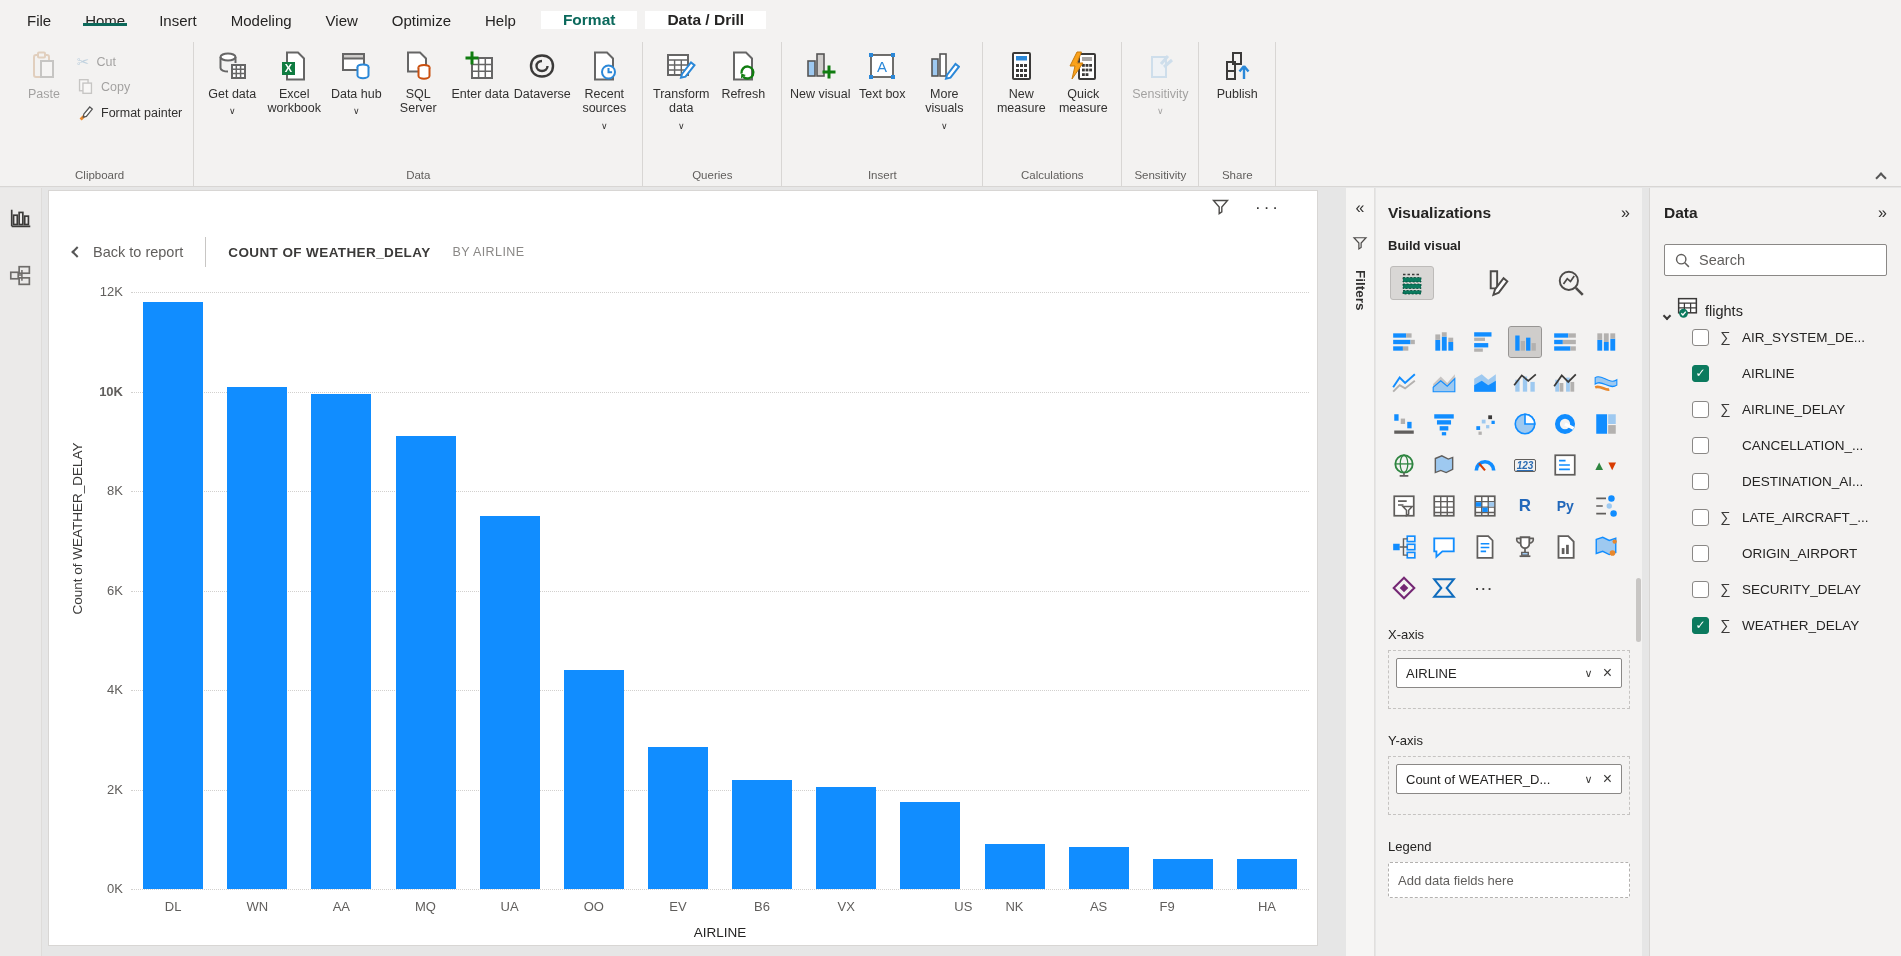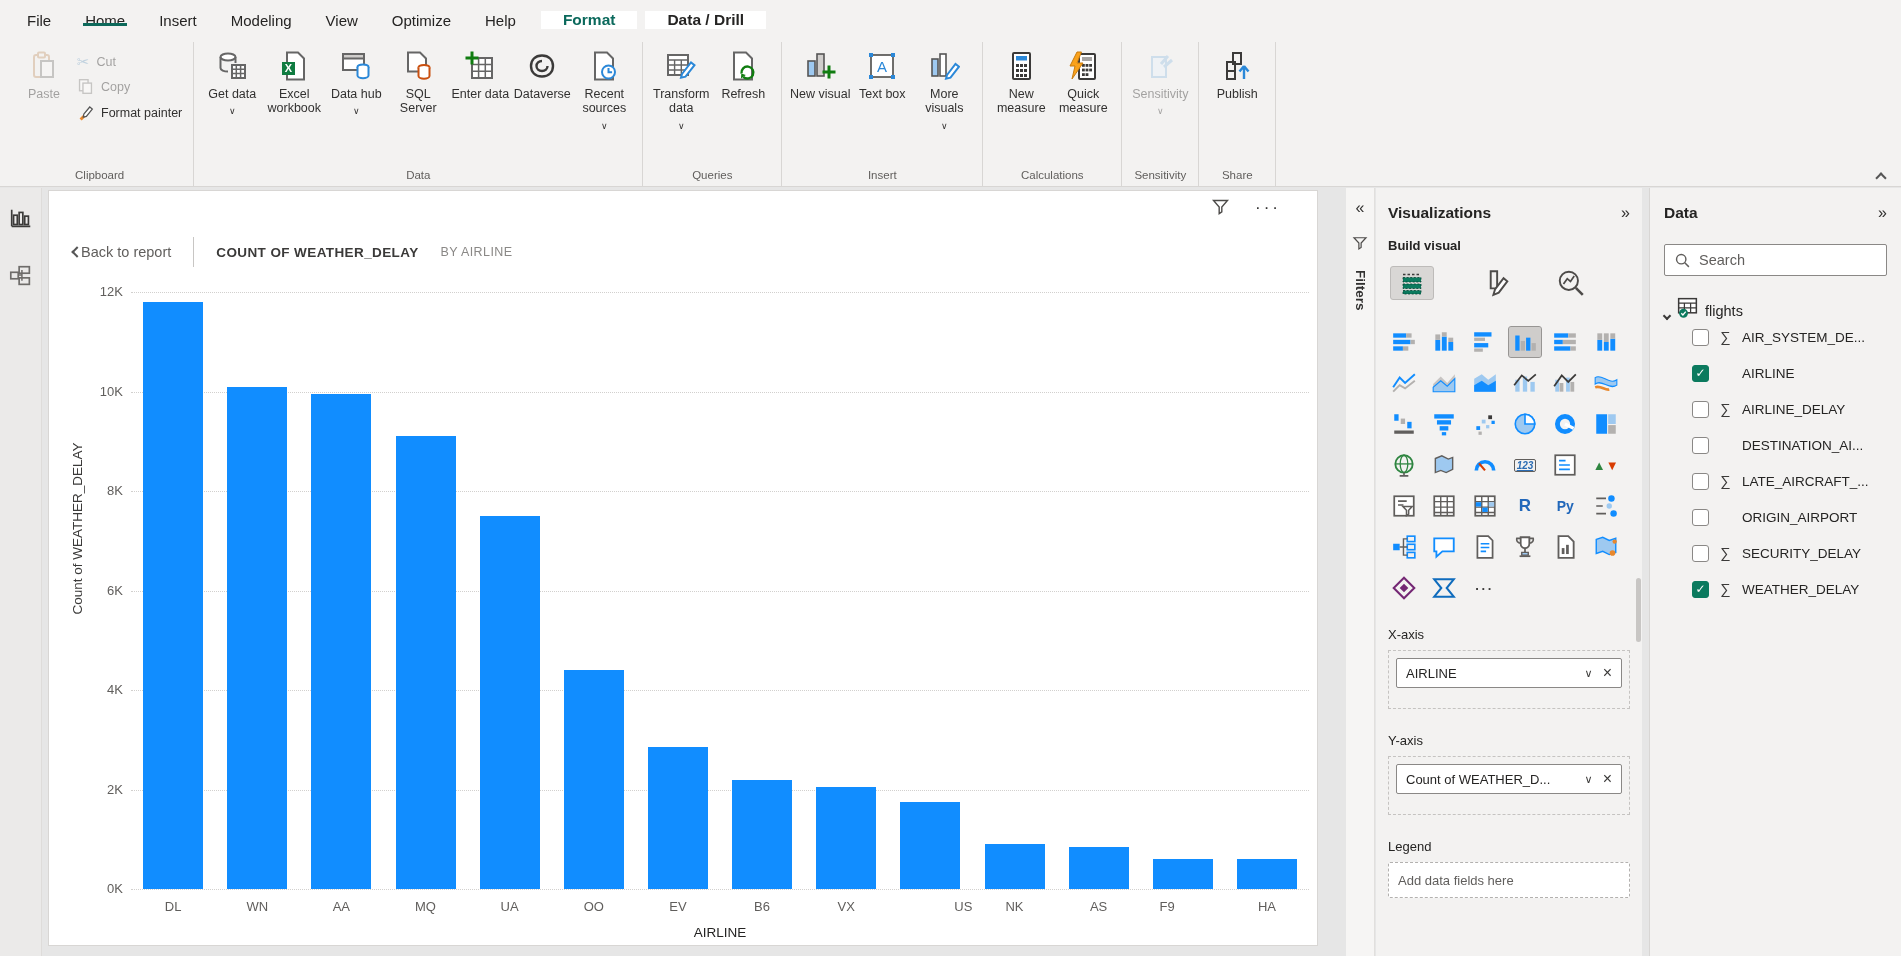--- a/index.html
+++ b/index.html
@@ -33,21 +33,21 @@
   .chev.down{transform:rotate(-45deg);width:6px;height:6px;border-color:#3b3a39}
   .chev.left{transform:rotate(45deg)}
 
   
   .rail{position:absolute;left:0;top:188px;bottom:0;width:42px;background:#ebeae9;display:flex;flex-direction:column;align-items:center;padding-top:16px;gap:30px;border-right:1px solid #dedcda}
   .rail-item{width:28px;height:28px;display:flex;align-items:center;justify-content:center;cursor:pointer}
 
   
   .card{position:absolute;left:48px;top:190px;width:1270px;height:756px;background:#fff;border:1px solid #d8d6d4}
   .fheader{position:absolute;left:24px;top:46px;display:flex;align-items:center}
-  .back-label{font-size:14.5px;color:#605e5c;cursor:pointer}
+  .back-label{font-size:14.5px;color:#605e5c;margin-left:12px;cursor:pointer}
   .hdiv{width:1px;height:30px;background:#c8c6c4;margin:0 22px}
   .ctitle{font-size:13.5px;font-weight:bold;letter-spacing:.4px;color:#3b3a39}
   .csub{font-size:12.5px;color:#8a8886;letter-spacing:.4px;margin-left:22px}
   .vtools{position:absolute;right:36px;top:6px;display:flex;gap:24px;align-items:center}
   .dots{font-size:17px;letter-spacing:3px;color:#323130;cursor:pointer;line-height:1}
   .gridline{position:absolute;left:82px;width:1178px;height:0;border-top:1px dotted #d2d0ce}
   .ytick{position:absolute;left:22px;width:52px;text-align:right;font-size:13px;color:#605e5c}
   .bar{position:absolute;cursor:pointer}
   .xtick{position:absolute;top:708px;text-align:center;font-size:13px;color:#605e5c}
   .xaxis-title{position:absolute;top:734px;left:82px;width:1178px;text-align:center;font-size:13.5px;color:#252423}
@@ -423,21 +423,21 @@
     <div class="ytick" style="top: 690px;">0K</div>
     <div class="gridline" style="top: 598.5px;"></div>
     <div class="ytick" style="top: 590.5px;">2K</div>
     <div class="gridline" style="top: 499px;"></div>
     <div class="ytick" style="top: 491px;">4K</div>
     <div class="gridline" style="top: 399.5px;"></div>
     <div class="ytick" style="top: 391.5px;">6K</div>
     <div class="gridline" style="top: 300px;"></div>
     <div class="ytick" style="top: 292px;">8K</div>
     <div class="gridline" style="top: 200.5px;"></div>
-    <div class="ytick" style="top: 192.5px;">10K</div>
+    <div class="ytick" style="top: 192.5px; font-weight: bold;">10K</div>
     <div class="gridline" style="top: 101px;"></div>
     <div class="ytick" style="top: 93px;">12K</div>
     <div class="bar" style="left: 94.0714px; top: 110.95px; width: 60px; height: 587.05px; background: rgb(17, 141, 255);"></div>
     <div class="xtick" style="left: 82px; width: 84.1429px;">DL</div>
     <div class="bar" style="left: 178.214px; top: 195.525px; width: 60px; height: 502.475px; background: rgb(17, 141, 255);"></div>
     <div class="xtick" style="left: 166.143px; width: 84.1429px;">WN</div>
     <div class="bar" style="left: 262.357px; top: 202.987px; width: 60px; height: 495.012px; background: rgb(17, 141, 255);"></div>
     <div class="xtick" style="left: 250.286px; width: 84.1429px;">AA</div>
     <div class="bar" style="left: 346.5px; top: 245.275px; width: 60px; height: 452.725px; background: rgb(17, 141, 255);"></div>
     <div class="xtick" style="left: 334.429px; width: 84.1429px;">MQ</div>
@@ -844,20 +844,25 @@
         <span>AIRLINE</span>
       </div>
       <div class="frow">
         <span class="cb"></span>
         <span class="sig">∑</span>
         <span>AIRLINE_DELAY</span>
       </div>
       <div class="frow">
         <span class="cb"></span>
         <span class="sig"></span>
+        <span>CANCELLATION_...</span>
+      </div>
+      <div class="frow">
+        <span class="cb"></span>
+        <span class="sig"></span>
         <span>DESTINATION_AI...</span>
       </div>
       <div class="frow">
         <span class="cb"></span>
         <span class="sig">∑</span>
         <span>LATE_AIRCRAFT_...</span>
       </div>
       <div class="frow">
         <span class="cb"></span>
         <span class="sig"></span>

